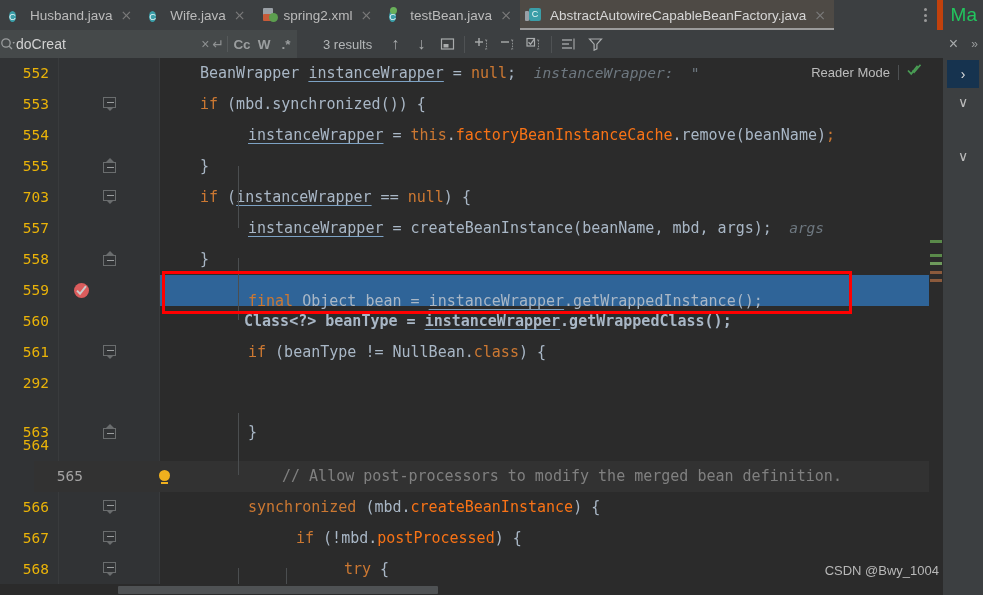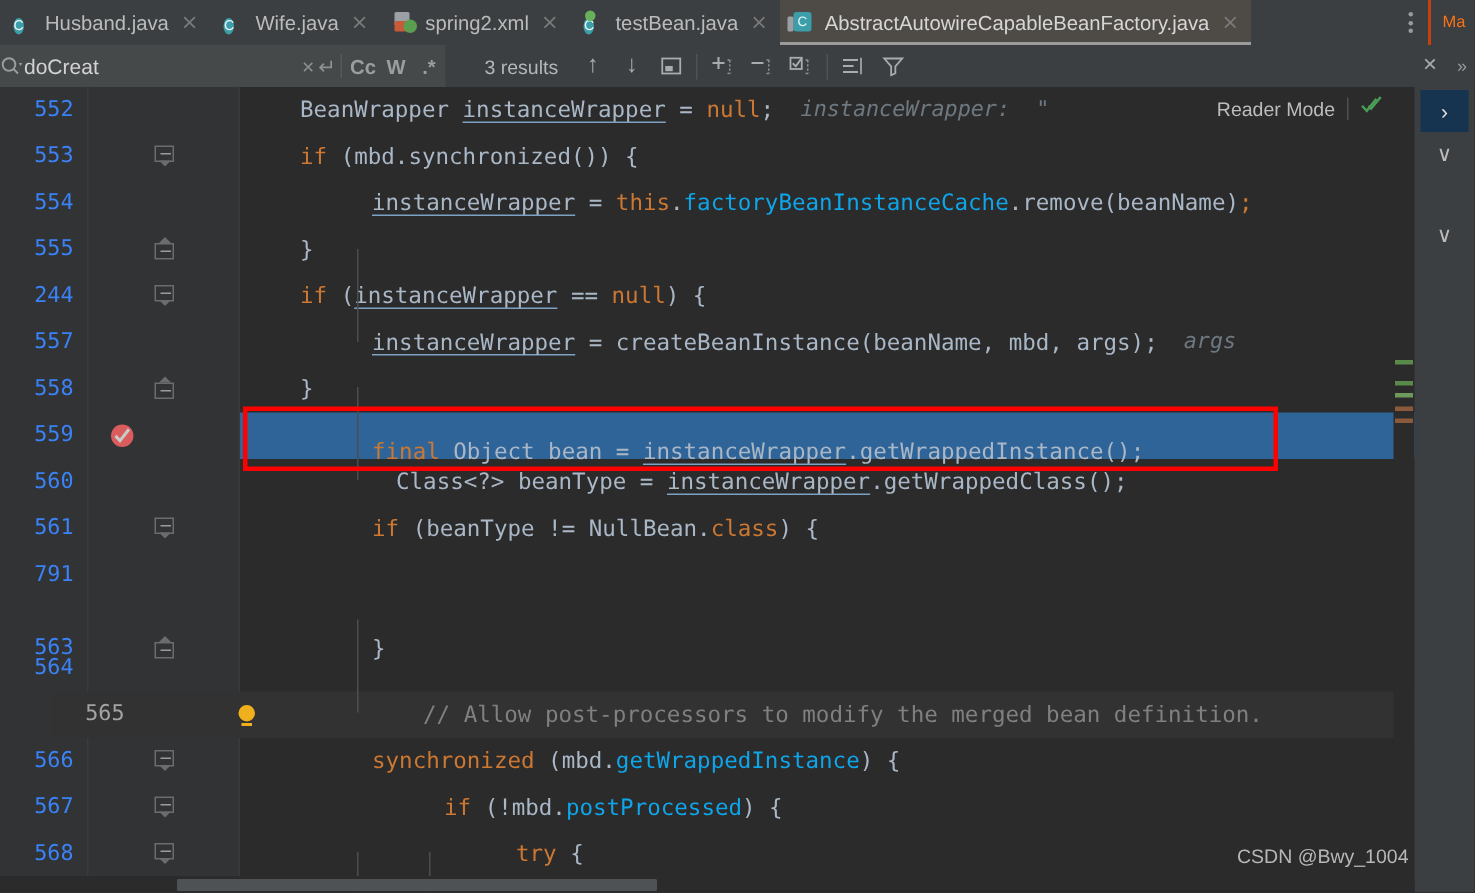--- a/index.html
+++ b/index.html
@@ -54,22 +54,22 @@
   .ic-abs .sq{position:absolute;left:0;top:0;width:12px;height:13px;background:#3b9ea8;border-radius:2px;
               color:#e8f6f7;font-size:9px;line-height:13px;text-align:center;}
   .ic-abs .pin{position:absolute;right:0;top:3px;width:4px;height:10px;background:#9aa0a6;border-radius:1px;}
 
   .tabbar-right{ margin-left:auto; display:flex; align-items:center; }
   .kebab{
     width:22px;height:30px; display:flex;flex-direction:column;align-items:center;justify-content:center;gap:2.5px;
   }
   .kebab i{ width:3px;height:3px;border-radius:50%;background:#9a9a9a; display:block;}
   .maven-lbl{
-    color:#f97316; font-size:11px; padding:0 6px 0 8px;
-    border-left:2px solid #c2410c; height:30px; line-height:30px;
+    color:#22c55e; font-size:19px; padding:0 6px 0 8px;
+    border-left:6px solid #c2410c; height:30px; line-height:30px;
     background:#3c3f41; overflow:hidden;
   }
 
   
   .findbar{
     position:absolute; left:0; top:30px; width:983px; height:28px;
     background:#3c3f41; display:flex; align-items:center;
   }
   .find-field{
     position:relative; width:297px; height:28px; background:#45494a;
@@ -109,21 +109,21 @@
   .code-bg{
     position:absolute; left:160px; top:0; right:0; height:537px; background:#2b2b2b;
   }
   .rows{ position:absolute; left:0; top:0; width:983px; }
   .row{
     position:relative; height:31px; width:983px;
   }
   .row .ln{
     position:absolute; left:0; top:0; width:58px; height:31px;
     text-align:right; line-height:31px; padding-right:9px;
-    color:#3b82f6; font-size:14.5px;
+    color:#eab308; font-size:14.5px;
     font-family:"DejaVu Sans Mono","Liberation Mono",monospace;
   }
   .row.cur .ln{ color:#a4a3a3; }
   .row.cur .rowhl{
     position:absolute; left:58px; top:0; right:0; height:31px; background:#323232;
   }
   .row.cur .lnhl{
     position:absolute; left:0; top:0; width:58px; height:31px; background:#323232;
   }
   .row.sel .selhl{
@@ -164,21 +164,21 @@
   }
   .bulb .b{ width:11px;height:11px;border-radius:50%;background:#f0b01e; margin:0 auto; }
   .bulb .s{ width:7px;height:1.5px;background:#f0b01e;margin:1px auto 0; }
 
   
   .iguide{ position:absolute; width:1px; background:#4b4e50; }
 
   
   .kw{ color:#cc7832; }
   .id{ color:#a9b7c6; }
-  .fld{ color:#0ea5e9; }
+  .fld{ color:#f97316; }
   .cmt{ color:#808080; }
   .ul{ text-decoration:underline; text-decoration-color:#7da2c4; text-underline-offset:3px; }
 
   .hint{
     color:#6e7880; font-style:italic; font-size:14.5px;
     font-family:"DejaVu Sans Mono","Liberation Mono",monospace;
   }
   .hint-sel{ color:#a6c5e2; font-style:italic; }
 
   
@@ -367,21 +367,21 @@
         </div>
         <div class="row" style="top: 93px; position: absolute;">
           <div class="ln">555</div>
           <div class="fold up" style="top: 11px;">
             <div class="box"></div>
             <div class="tri"></div>
           </div>
           <div class="code" style="left: 200px;"><span class="id">}</span></div>
         </div>
         <div class="row" style="top: 124px; position: absolute;">
-          <div class="ln">244</div>
+          <div class="ln">703</div>
           <div class="fold" style="top: 8px;">
             <div class="box"></div>
             <div class="tri"></div>
           </div>
           <div class="code" style="left: 200px;"><span class="kw">if</span><span class="id"> (</span><span class="id ul">instanceWrapper</span><span class="id"> == </span><span class="kw">null</span><span class="id">) {</span></div>
         </div>
         <div class="row" style="top: 155px; position: absolute;">
           <div class="ln">557</div>
           <div class="code" style="left: 248px;"><span class="id ul">instanceWrapper</span><span class="id"> = createBeanInstance(beanName, mbd, args)</span><span class="id">;</span></div>
           <div class="hint" style="position: absolute; top: 0px; height: 31px; line-height: 31px; white-space: pre; left: 789.16px;">args</div>
@@ -399,32 +399,32 @@
           <div class="ln">559</div>
           <div class="bp">
             <svg width="11" height="11" viewBox="0 0 11 11">
               <path d="M1 5.6 l3 3.2 l6 -7.6" fill="none" stroke="#c9cbcb" stroke-width="2"></path>
             </svg>
           </div>
           <div class="code" style="left: 248px; margin-top: 11px;"><span class="kw">final</span><span class="id"> Object bean = </span><span class="id ul">instanceWrapper</span><span class="id">.getWrappedInstance()</span><span class="id">;</span></div>
         </div>
         <div class="row" style="top: 248px; position: absolute;">
           <div class="ln">560</div>
-          <div class="code" style="left: 264px;"><span class="id">Class&lt;?&gt; beanType = </span><span class="id ul">instanceWrapper</span><span class="id">.getWrappedClass()</span><span class="id">;</span></div>
+          <div class="code" style="left: 244px; font-weight: bold;"><span class="id">Class&lt;?&gt; beanType = </span><span class="id ul">instanceWrapper</span><span class="id">.getWrappedClass()</span><span class="id">;</span></div>
         </div>
         <div class="row" style="top: 279px; position: absolute;">
           <div class="ln">561</div>
           <div class="fold" style="top: 8px;">
             <div class="box"></div>
             <div class="tri"></div>
           </div>
           <div class="code" style="left: 248px;"><span class="kw">if</span><span class="id"> (beanType != NullBean.</span><span class="kw">class</span><span class="id">) {</span></div>
         </div>
         <div class="row" style="top: 310px; position: absolute;">
-          <div class="ln">791</div>
+          <div class="ln">292</div>
         </div>
         <div class="row" style="top: 359px; position: absolute;">
           <div class="ln">563</div>
           <div class="fold up" style="top: 11px;">
             <div class="box"></div>
             <div class="tri"></div>
           </div>
           <div class="code" style="left: 248px;"><span class="id">}</span></div>
         </div>
         <div class="row" style="top: 372px; position: absolute;">
@@ -440,21 +440,21 @@
             <div class="s"></div>
           </div>
           <div class="code" style="left: 248px;"><span class="cmt">// Allow post-processors to modify the merged bean definition.</span></div>
         </div>
         <div class="row" style="top: 434px; position: absolute;">
           <div class="ln">566</div>
           <div class="fold" style="top: 8px;">
             <div class="box"></div>
             <div class="tri"></div>
           </div>
-          <div class="code" style="left: 248px;"><span class="kw">synchronized</span><span class="id"> (mbd.</span><span class="fld">getWrappedInstance</span><span class="id">) {</span></div>
+          <div class="code" style="left: 248px;"><span class="kw">synchronized</span><span class="id"> (mbd.</span><span class="fld">createBeanInstance</span><span class="id">) {</span></div>
         </div>
         <div class="row" style="top: 465px; position: absolute;">
           <div class="ln">567</div>
           <div class="fold" style="top: 8px;">
             <div class="box"></div>
             <div class="tri"></div>
           </div>
           <div class="code" style="left: 296px;"><span class="kw">if</span><span class="id"> (!mbd.</span><span class="fld">postProcessed</span><span class="id">) {</span></div>
         </div>
         <div class="row" style="top: 496px; position: absolute;">

